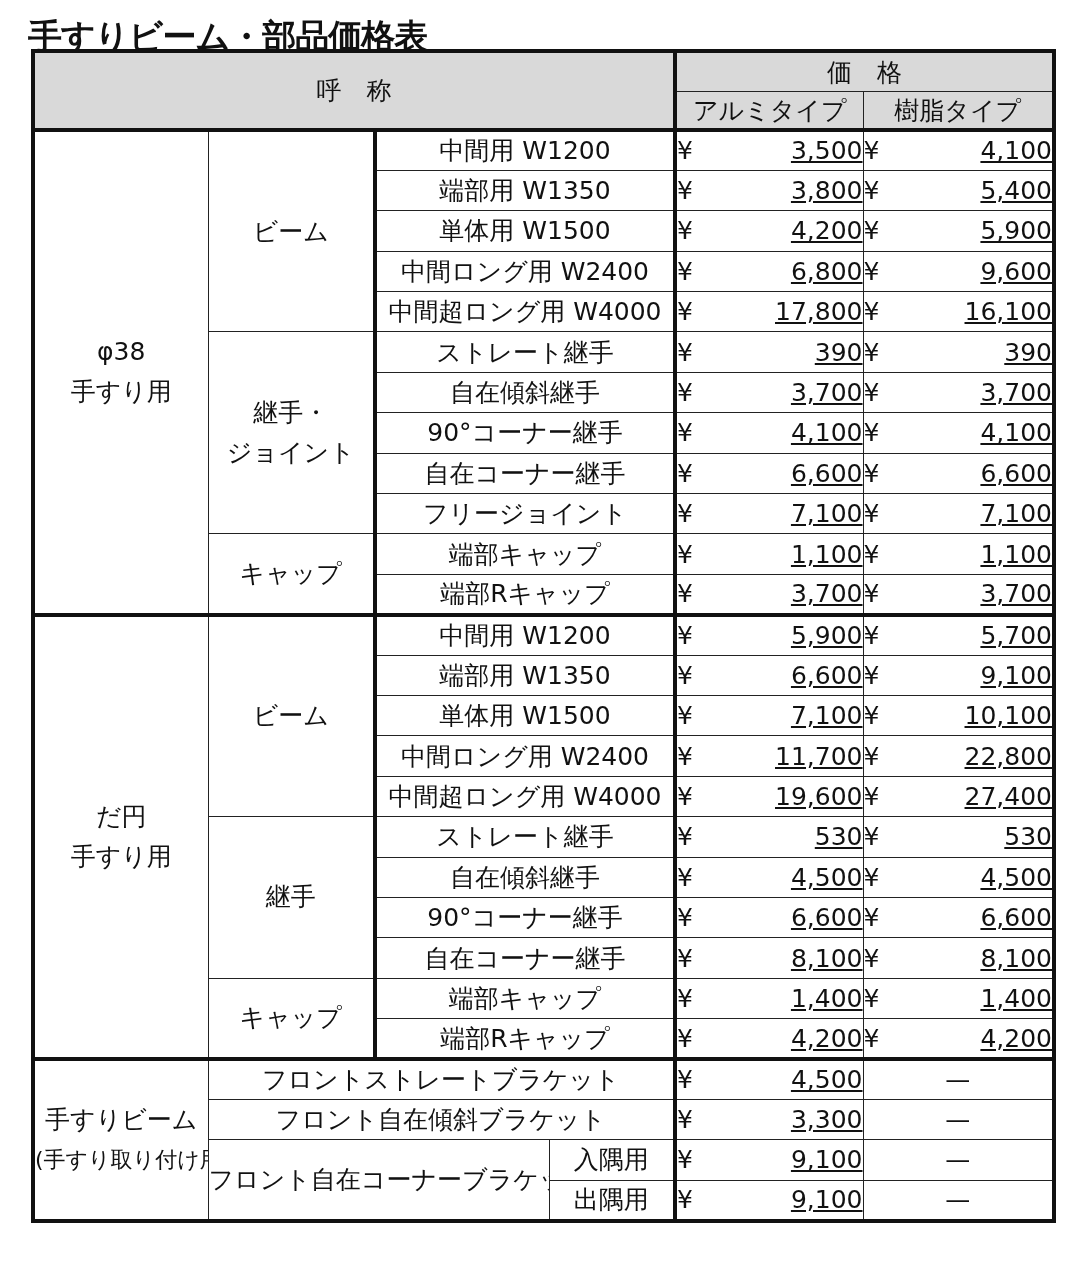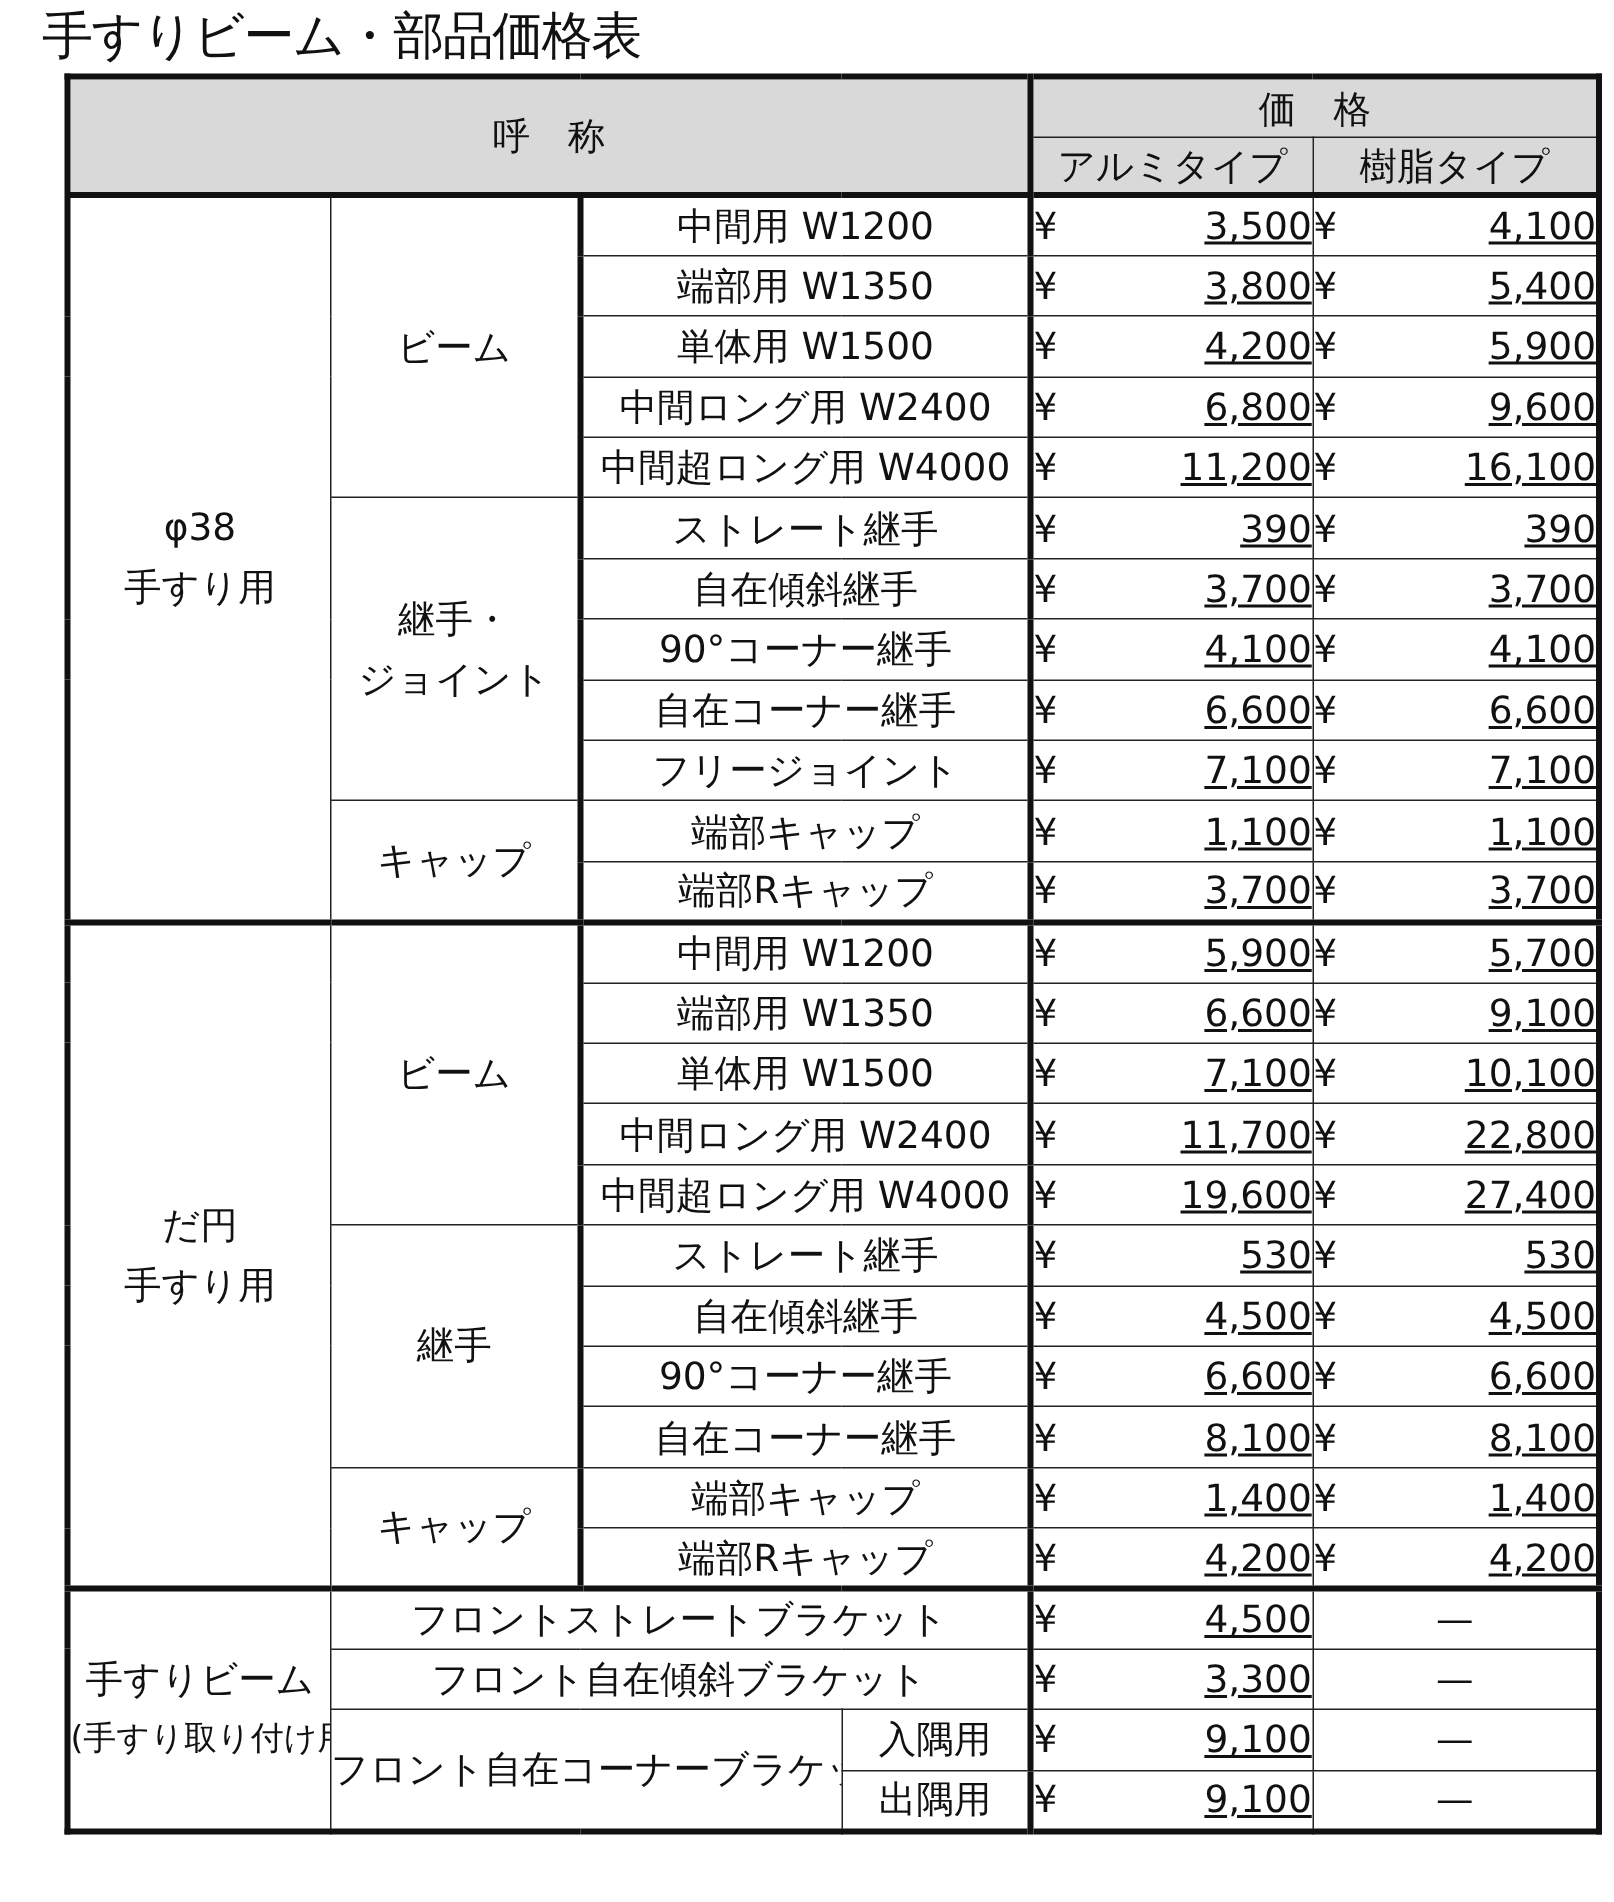--- a/index.html
+++ b/index.html
@@ -1,22 +1,22 @@
 <!DOCTYPE html>
 <html><head>
 <meta charset="utf-8">
 <style>
   html, body { margin: 0; padding: 0; background: #ffffff; }
   body { width: 1076px; height: 1268px; position: relative; overflow: hidden;
          font-family: "DejaVu Sans", "Liberation Sans", sans-serif; color: #111; }
-  .title { position: absolute; left: 28px; top: 2px; font-size: 34px; font-weight: normal;
+  .title { position: absolute; left: 28px; top: 14px; font-size: 34px; font-weight: bold;
            letter-spacing: -1px; line-height: 44px; white-space: nowrap; }
   table.price { position: absolute; left: 31px; top: 49px; width: 1025px;
                 border-collapse: collapse; table-layout: fixed;
-                border: 4px solid #111; margin-left: 12px; }
+                border: 4px solid #111; }
   table.price td, table.price th { border: 1.5px solid #222; padding: 0; text-align: center;
                 vertical-align: middle; font-size: 25px; font-weight: normal; white-space: nowrap;
                 overflow: hidden; }
   table.price thead th { background: #d9d9d9; }
   .hdr-top th { height: 38px; }
   .hdr-sub th { height: 36px; }
   .hdr-sub th, .hdr-top th { border-bottom: 1.5px solid #222; }
   thead tr:last-child th, thead th.rowspan-main { border-bottom: 4px solid #111; }
   tbody tr { height: 40.4px; }
   td.price-cell { font-weight: bold; font-size: 27px; padding: 0 10px 0 18px; }
@@ -102,21 +102,21 @@
         </td>
         <td class="price-cell ">
           <span class="yen">¥</span>
           <span class="amt">9,600</span>
         </td>
       </tr>
       <tr>
         <td colspan="2" class="thick-left">中間超ロング用 W4000</td>
         <td class="price-cell thick-left">
           <span class="yen">¥</span>
-          <span class="amt">11,200</span>
+          <span class="amt">17,800</span>
         </td>
         <td class="price-cell ">
           <span class="yen">¥</span>
           <span class="amt">16,100</span>
         </td>
       </tr>
       <tr>
         <td rowspan="5" class="cat">
           <div>継手・</div>
           <div>ジョイント</div>

